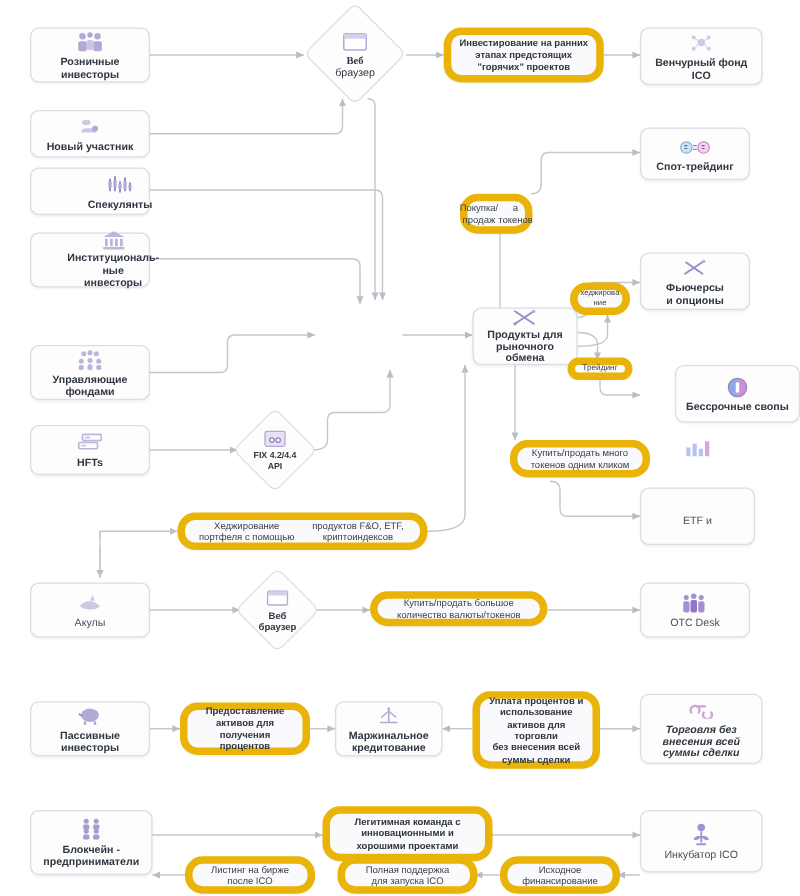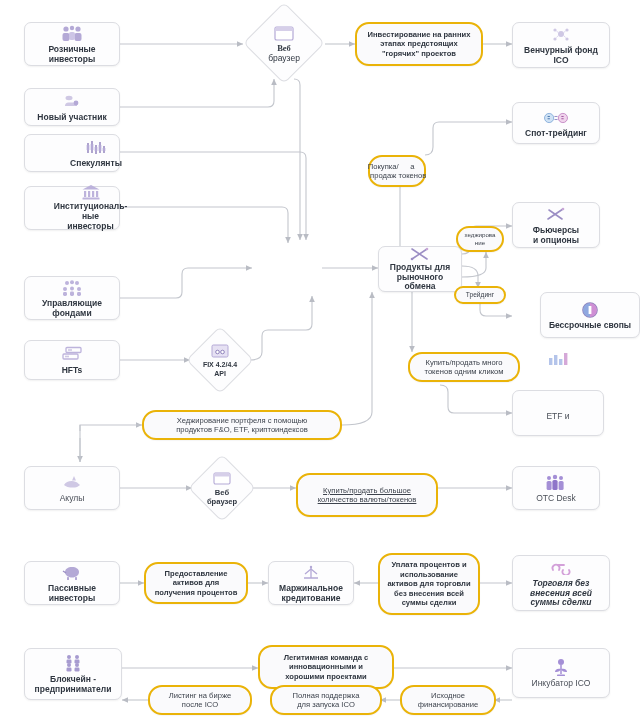--- a/index.html
+++ b/index.html
@@ -57,21 +57,21 @@
   }
   .diamond-content .lbl{font-size:8.5px;font-weight:bold;line-height:1.15;color:#2f3640;}
   .diamond-content .lbl.serif{font-family:"Liberation Serif","DejaVu Serif",serif;font-weight:bold;}
   .diamond-content .sub{font-size:8.5px;line-height:1.15;color:#2f3640;font-weight:normal;}
   .diamond-content .ic{height:18px;display:flex;align-items:center;justify-content:center;margin-bottom:1px;}
 
   .elabel{
     position:absolute;
     box-sizing:border-box;
     background:#fafafc;
-    border:2px solid #eab308;
+    border:6px solid #eab308;
     border-radius:14px;
     display:flex;align-items:center;justify-content:center;
     text-align:center;
     font-size:7.6px;
     line-height:1.25;
     color:#3c424c;
     padding:2px 5px;
     box-shadow:0 1px 1px rgba(0,0,0,0.04);
   }
   .elabel.bold{font-weight:bold;color:#2f3640;}
@@ -521,26 +521,26 @@
 
   <div class="elabel plain" style="left:454px;top:286px;width:52px;height:18px;font-size:6.6px;">
     <div>Трейдинг</div>
   </div>
 
   <div class="elabel plain" style="left:408px;top:352px;width:112px;height:30px;flex-direction:column;">
     <div>Купить/продать много</div>
     <div>токенов одним кликом</div>
   </div>
 
-  <div class="elabel plain" style="left:142px;top:410px;width:200px;height:30px;flex-direction:column;">
+  <div class="elabel plain" style="left:142px;top:410px;width:200px;height:30px;flex-direction:row;">
     <div>Хеджирование портфеля с помощью</div>
     <div>продуктов F&amp;O, ETF, криптоиндексов</div>
   </div>
 
-  <div class="elabel plain" style="left:296px;top:473px;width:142px;height:44px;flex-direction:column;text-decoration:underline;">
+  <div class="elabel plain" style="left:296px;top:473px;width:142px;height:28px;flex-direction:column;">
     <div>Купить/продать большое</div>
     <div>количество валюты/токенов</div>
   </div>
 
   <div class="elabel bold" style="left:144px;top:562px;width:104px;height:42px;flex-direction:column;">
     <div>Предоставление</div>
     <div>активов для</div>
     <div>получения процентов</div>
   </div>
 

